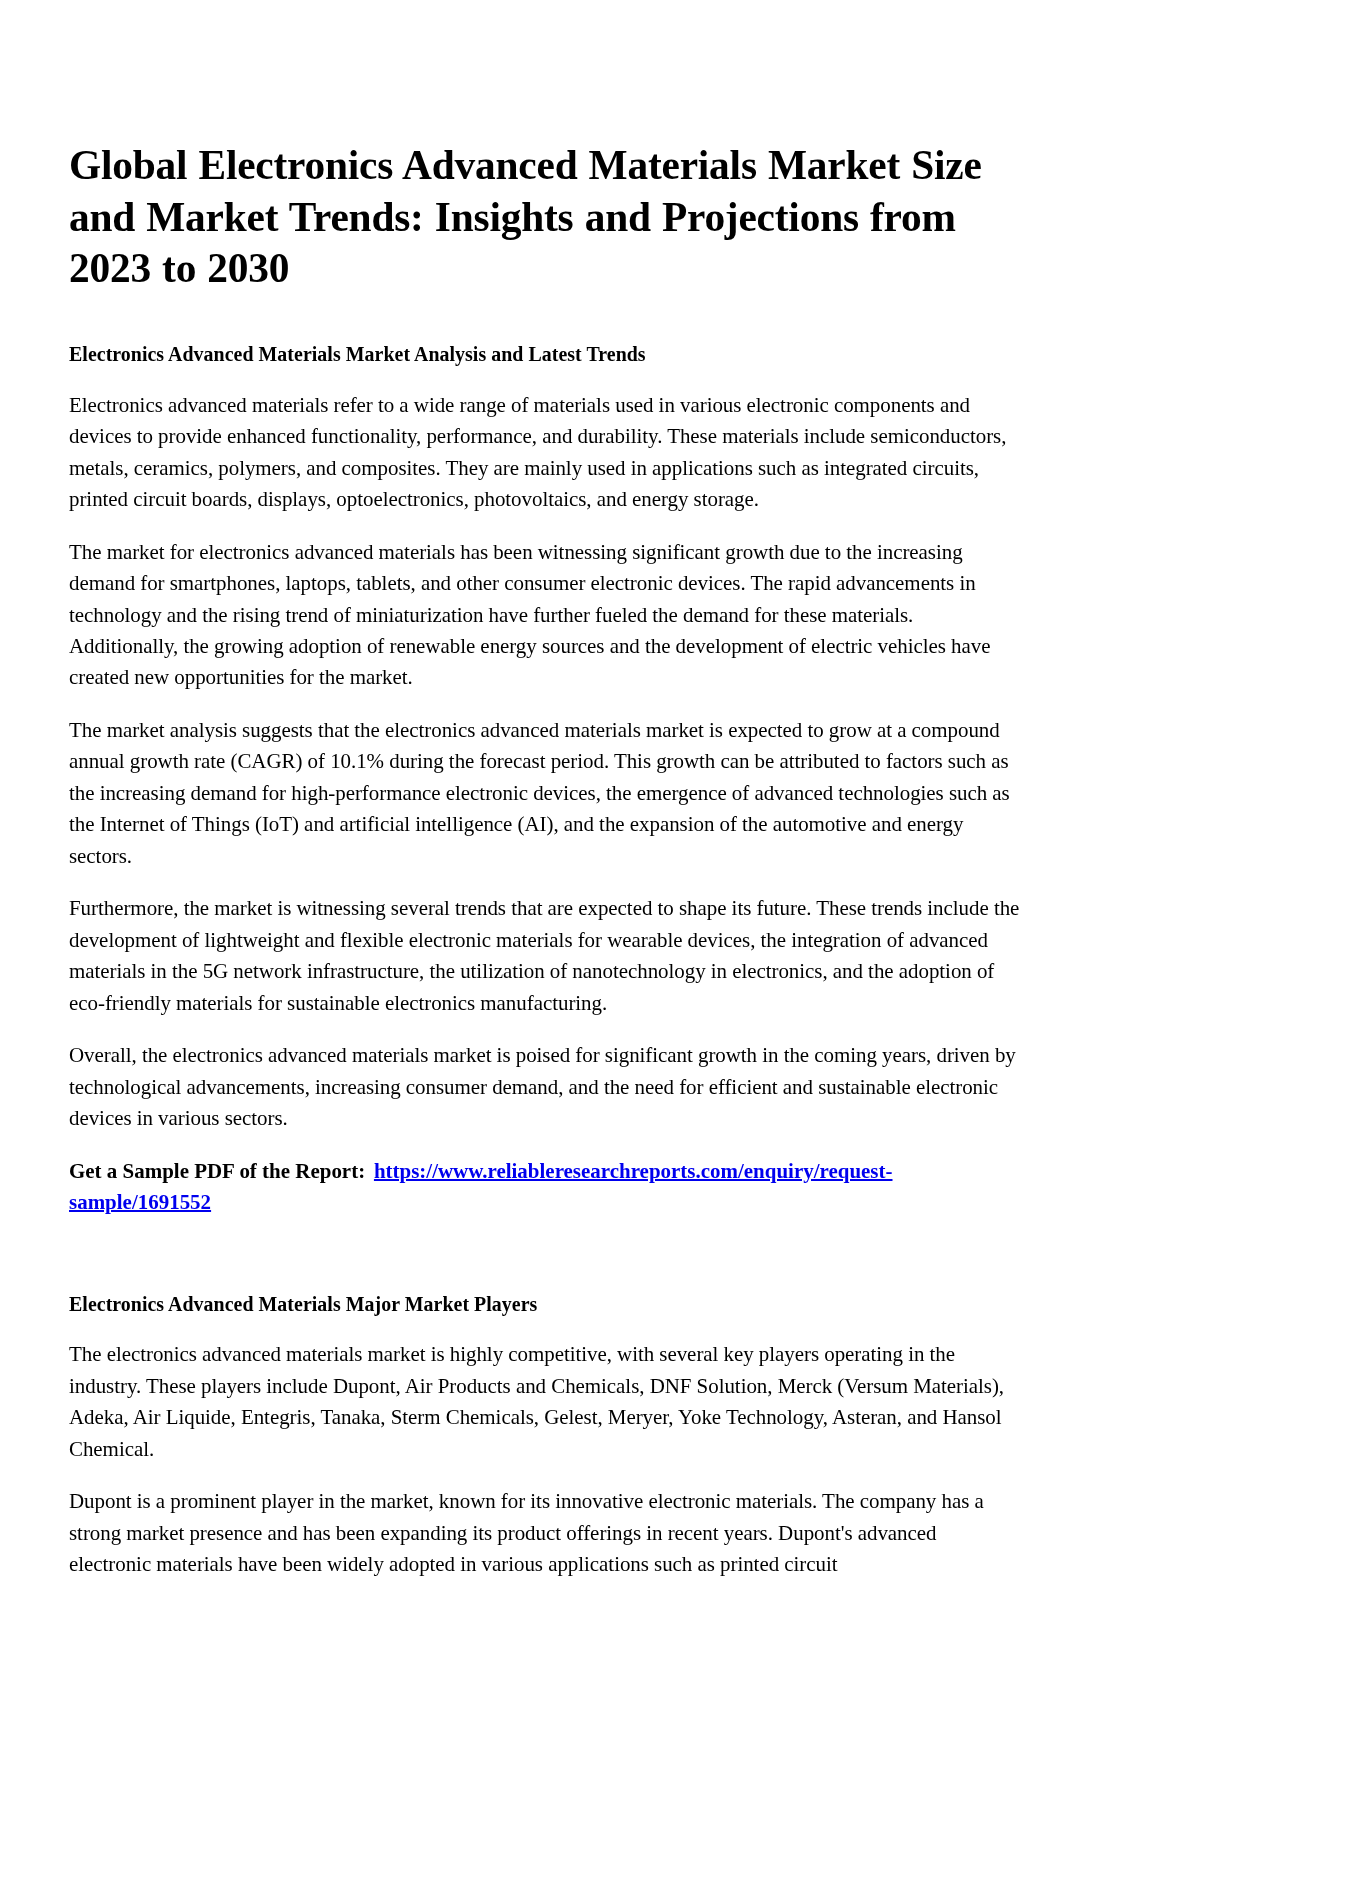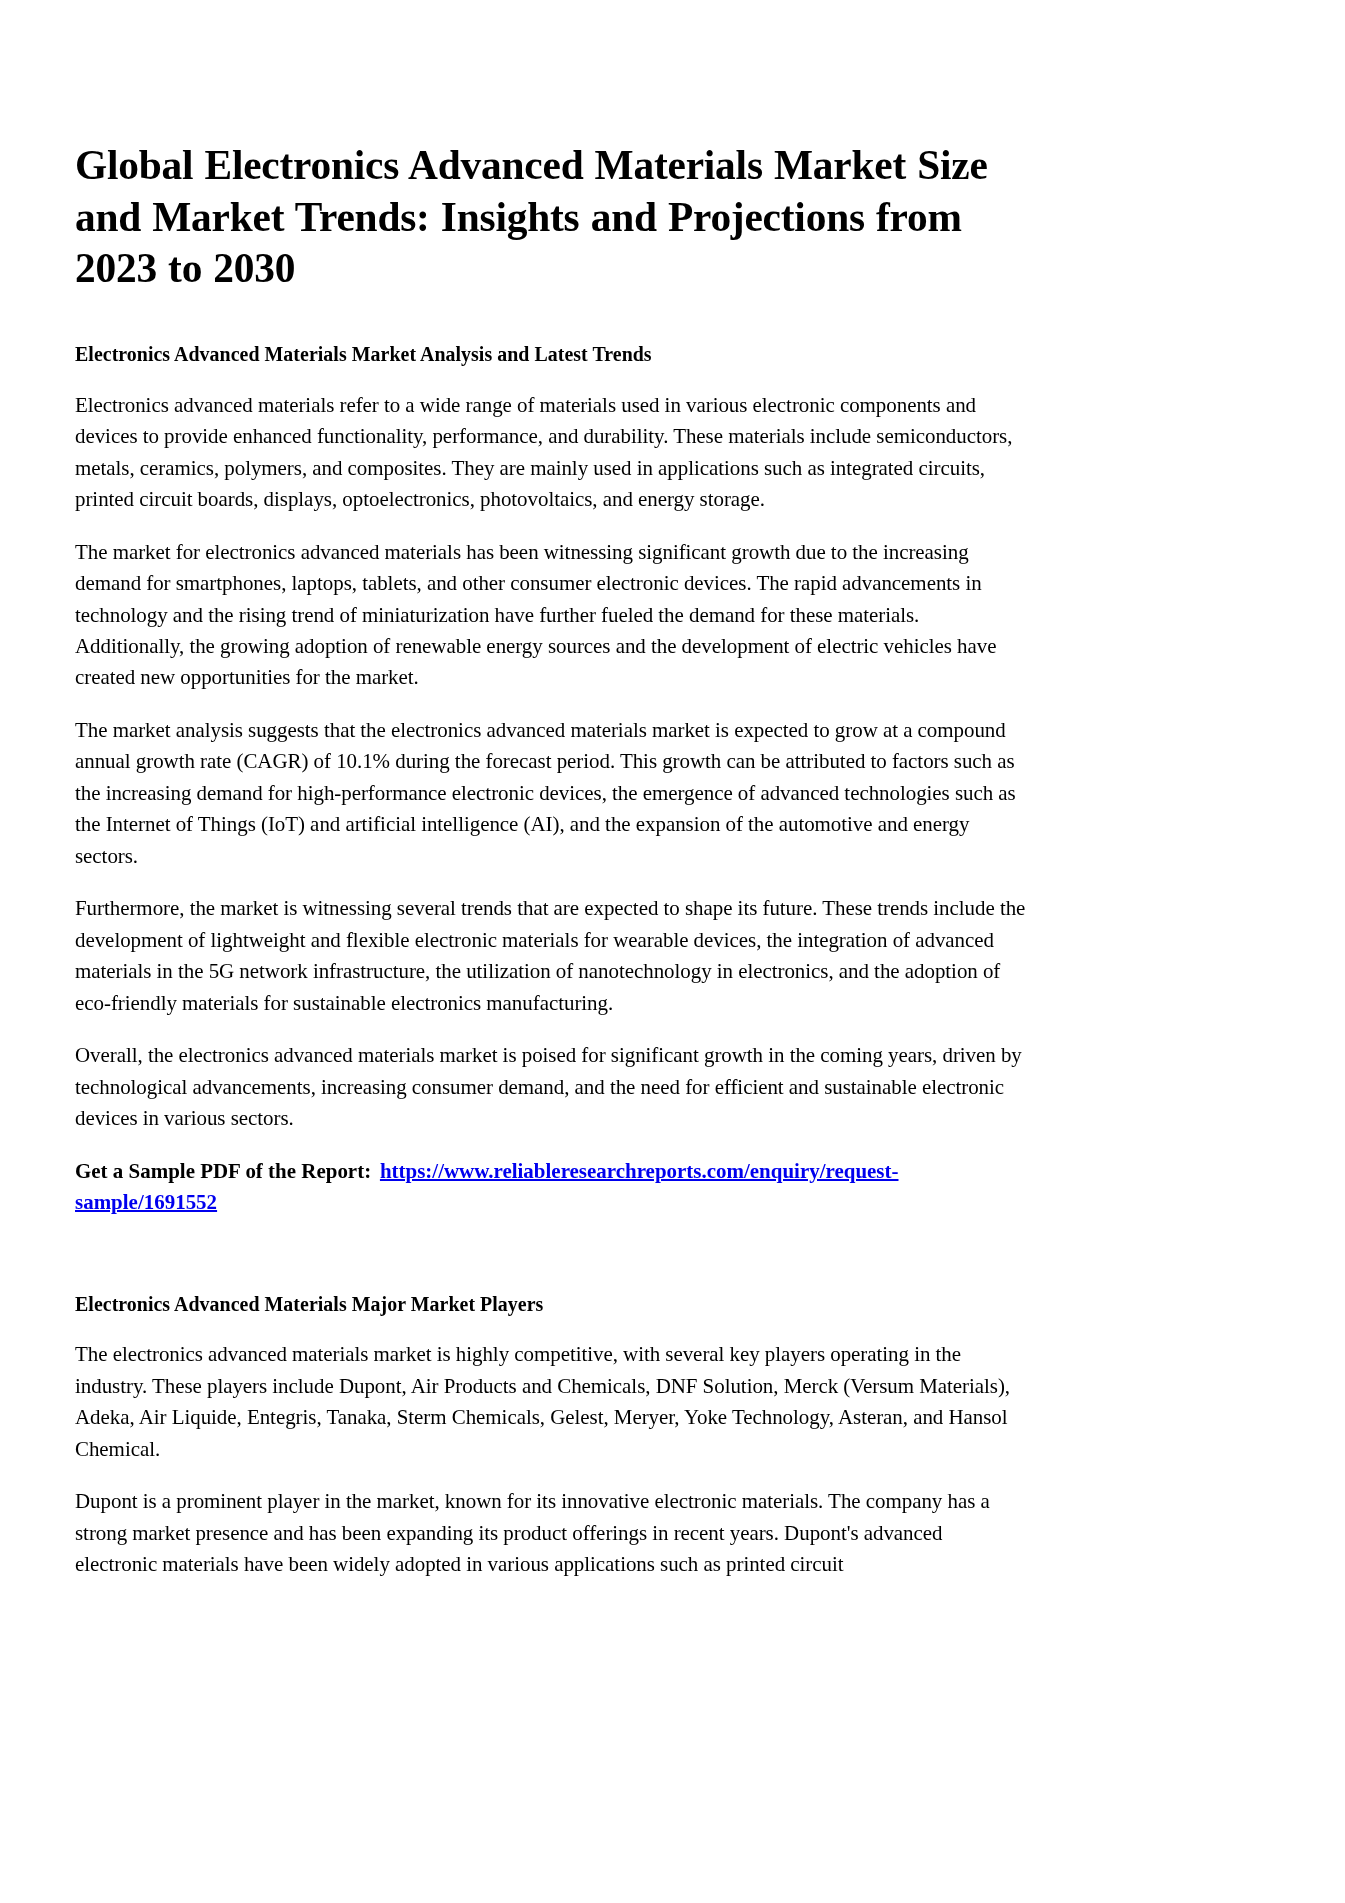--- a/index.html
+++ b/index.html
@@ -18,21 +18,21 @@
   .page {
     position: relative;
     width: 1345px;
     height: 1903px;
     background: #ffffff;
     box-sizing: border-box;
     padding: 0;
   }
   .content {
     position: absolute;
-    left: 75px;
+    left: 69px;
     top: 140px;
     width: 952px;
   }
 
   
   .doc-title {
     font-size: 42px;
     font-weight: bold;
     line-height: 1.23;
     letter-spacing: -0.2px;

